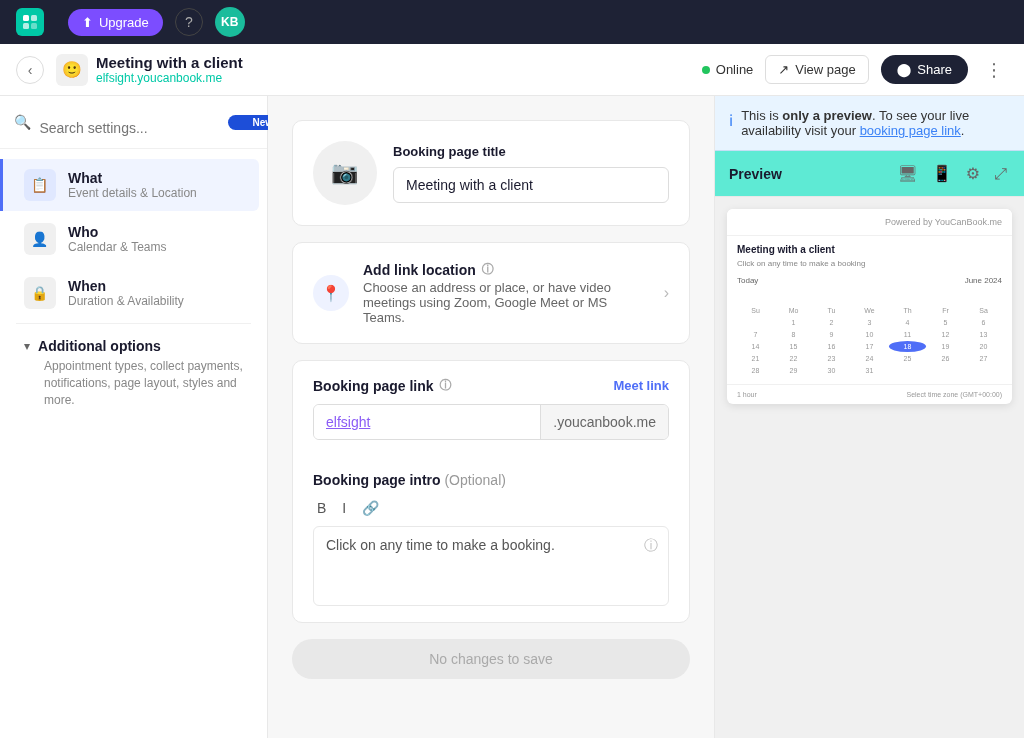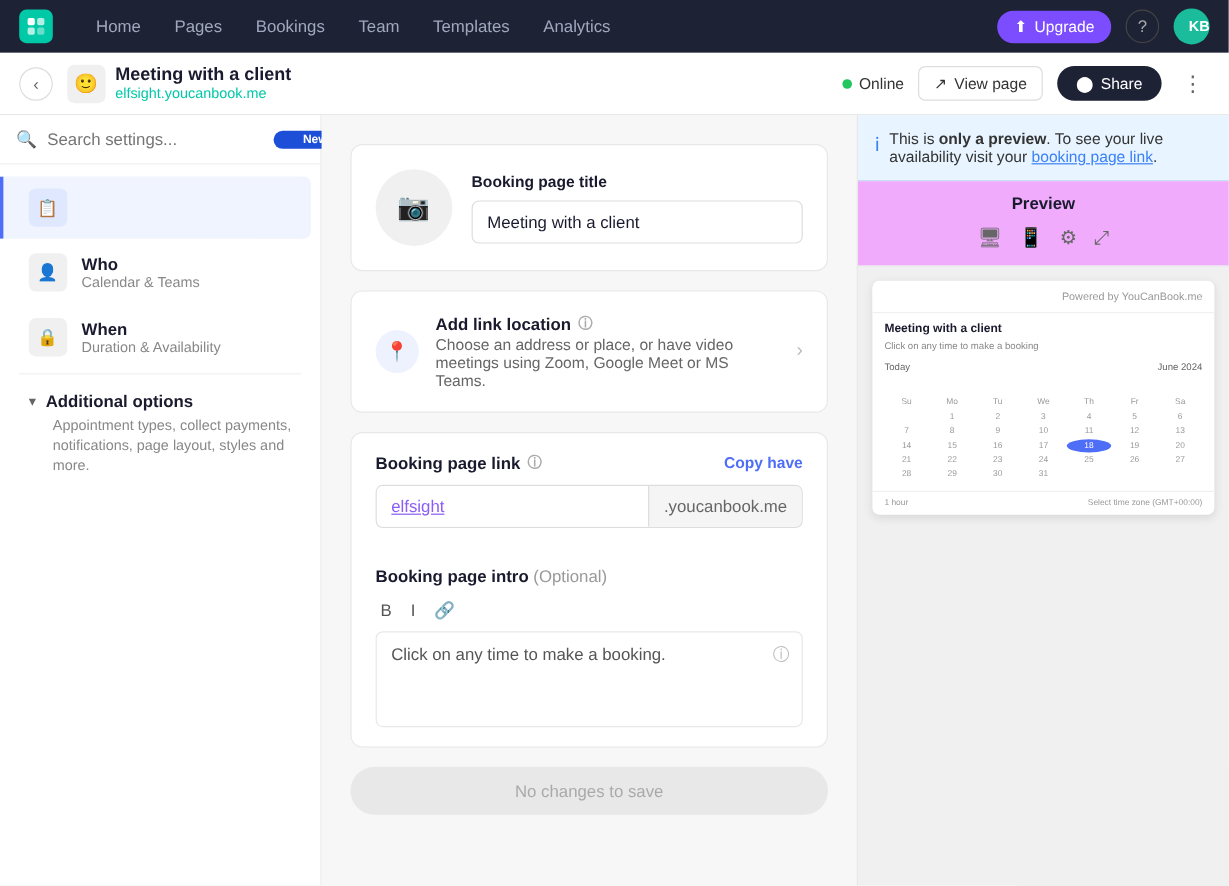--- a/index.html
+++ b/index.html
@@ -49,21 +49,21 @@
       color: #aaa;
       display: flex; align-items: center; justify-content: center;
       font-size: 14px; cursor: pointer;
     }
     .avatar {
       width: 30px; height: 30px;
       border-radius: 50%;
       background: #1abc9c;
       color: #fff;
       font-size: 12px; font-weight: 600;
-      display: flex; align-items: center; justify-content: flex-end;
+      display: flex; align-items: center; justify-content: center;
     }
 
     
     .sub-header {
       background: #fff;
       height: 52px;
       display: flex;
       align-items: center;
       padding: 0 16px;
       border-bottom: 1px solid #e8e8e8;
@@ -135,21 +135,21 @@
       padding: 12px 14px;
       border-bottom: 1px solid #f0f0f0;
       display: flex;
       align-items: center;
       gap: 8px;
     }
     .search-icon { color: #999; font-size: 14px; }
     .search-input {
       border: none; outline: none;
       font-size: 14px; color: #999;
-      flex: 1; background: transparent;
+      flex: 1; background: transparent; margin-top: 12px;
     }
     .new-badge {
       background: #1d4ed8;
       color: #fff;
       font-size: 10px;
       padding: 2px 24px;
       border-radius: 10px;
       font-weight: 600;
     }
     .sidebar-nav { flex: 1; padding: 8px 0; }
@@ -359,24 +359,24 @@
       display: flex;
       gap: 8px;
       align-items: flex-start;
       font-size: 13px;
       color: #333;
     }
     .notice-icon { font-size: 16px; color: #3b82f6; flex-shrink: 0; margin-top: 1px; }
     .notice-link { color: #3b82f6; text-decoration: underline; cursor: pointer; }
     .notice-bold { font-weight: 700; }
     .preview-header {
-      background: #f0abfc;
+      background: #5eead4;
       border-bottom: 1px solid #e8e8e8;
       padding: 10px 14px;
-      display: flex; align-items: center; gap: 8px; flex-direction: column;
+      display: flex; align-items: center; gap: 8px;
     }
     .preview-title { font-size: 14px; font-weight: 600; color: #1a1a2e; flex: 1; }
     .preview-controls { display: flex; gap: 8px; align-items: center; }
     .preview-icon-btn {
       background: none; border: none; cursor: pointer;
       color: #666; font-size: 16px;
       padding: 3px;
     }
     .preview-frame {
       flex: 1;
@@ -424,28 +424,20 @@
 <body>
 
 <nav class="top-nav">
   <div class="nav-logo">
     <svg viewBox="0 0 18 18" fill="none">
       <rect x="2" y="2" width="6" height="6" rx="1.5" fill="white"></rect>
       <rect x="10" y="2" width="6" height="6" rx="1.5" fill="white" opacity="0.7"></rect>
       <rect x="2" y="10" width="6" height="6" rx="1.5" fill="white" opacity="0.7"></rect>
       <rect x="10" y="10" width="6" height="6" rx="1.5" fill="white" opacity="0.4"></rect>
     </svg>
-  </div>
-  <div class="nav-links">
-    <span class="nav-link">Home</span>
-    <span class="nav-link">Pages</span>
-    <span class="nav-link">Bookings</span>
-    <span class="nav-link">Team</span>
-    <span class="nav-link">Templates</span>
-    <span class="nav-link">Analytics</span>
   </div>
   <div class="nav-right">
     <button class="upgrade-btn">
       <span>⬆</span>
       <span>Upgrade</span>
     </button>
     <div class="help-btn">
       <span>?</span>
     </div>
     <div class="avatar">
@@ -484,20 +476,24 @@
 
   <aside class="sidebar">
     <div class="search-box">
       <span class="search-icon">🔍</span>
       <input class="search-input" type="text" placeholder="Search settings..." style="">
       <span class="new-badge">New</span>
     </div>
     <nav class="sidebar-nav">
       <div class="sidebar-item active">
         <div class="sidebar-item-icon">📋</div>
+        <div class="sidebar-item-text">
+          <span class="sidebar-item-title">What</span>
+          <span class="sidebar-item-sub">Event details &amp; Location</span>
+        </div>
       </div>
       <div class="sidebar-item">
         <div class="sidebar-item-icon">👤</div>
         <div class="sidebar-item-text">
           <span class="sidebar-item-title">Who</span>
           <span class="sidebar-item-sub">Calendar &amp; Teams</span>
         </div>
       </div>
       <div class="sidebar-item">
         <div class="sidebar-item-icon">🔒</div>
@@ -541,21 +537,21 @@
       <span class="chevron-right">›</span>
     </div>
 
     <div class="card">
       <div class="link-section">
         <div class="link-header">
           <span class="link-label">
             <span>Booking page link</span>
             <span class="help-icon">ⓘ</span>
           </span>
-          <button class="copy-link-btn">Copy have</button>
+          <button class="copy-link-btn">Meet link</button>
         </div>
         <div class="link-input-row">
           <input class="link-slug" type="text" value="elfsight" style="">
           <div class="link-domain">.youcanbook.me</div>
         </div>
       </div>
 
       <div class="intro-section">
         <div class="intro-label">
           <span>Booking page intro</span>

